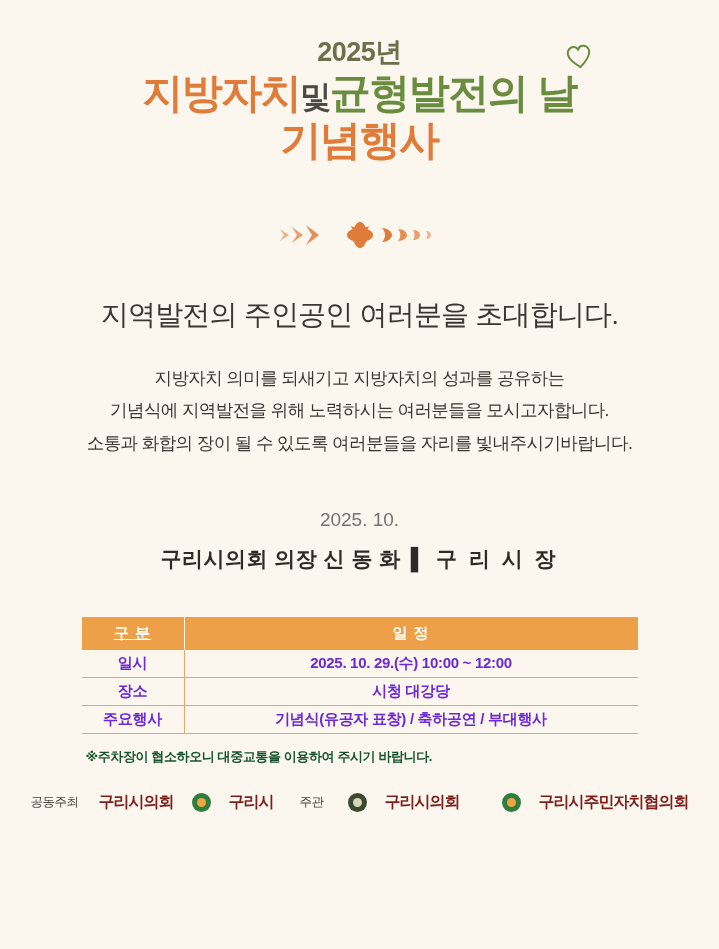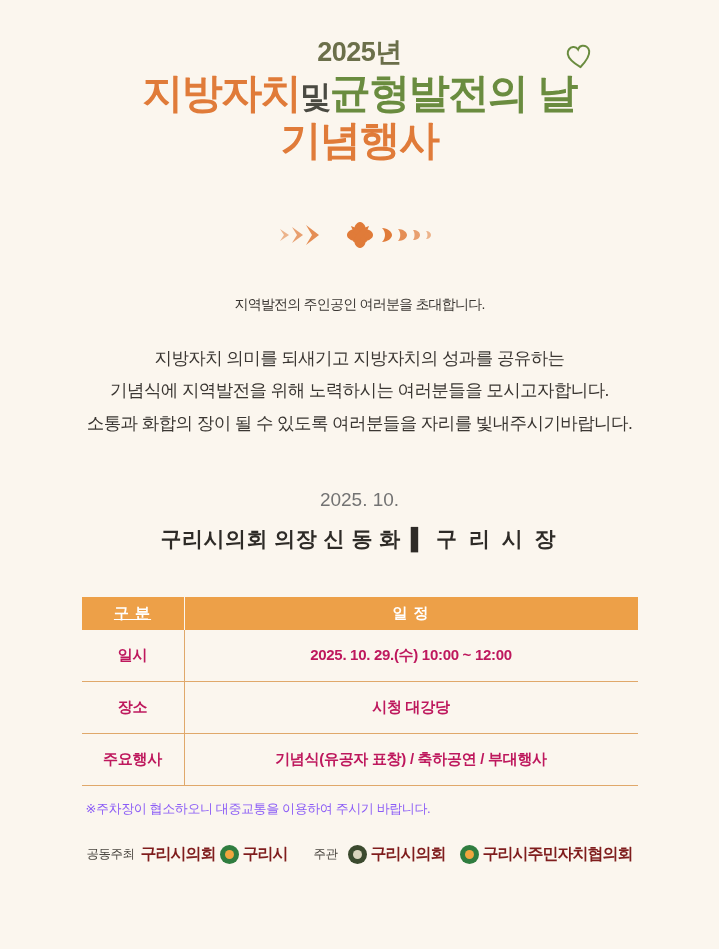--- a/index.html
+++ b/index.html
@@ -80,21 +80,21 @@
     line-height: 1.45;
     white-space: nowrap;
   }
   .invite-l1 .y { color: #6b6f4a; font-weight: normal; }
   .invite-l1 .o { color: #e07b39; font-weight: bold; }
   .invite-l1 .g { color: #6a8c3f; font-weight: bold; }
   .invite-l1 .d { color: #3a3632; font-weight: bold; }
   .invite-l1 .n { color: #3a3632; font-weight: normal; }
   .invite-l2 {
     margin-top: 6px;
-    font-size: 14px;
+    font-size: 28px;
     color: #3a3632;
     letter-spacing: -0.8px;
   }
 
   .body-text {
     margin-top: 28px;
     text-align: center;
     font-size: 17.5px;
     line-height: 1.85;
     color: #3a3632;
@@ -139,57 +139,59 @@
     background: #eda048;
     color: #ffffff;
     font-weight: bold;
     padding: 7px 0;
     font-size: 15px;
     letter-spacing: 1px;
     border: none;
   }
   table.schedule th.col-div { width: 102px; text-decoration: underline; }
   table.schedule td {
-    padding: 16px 0;
+    padding: 4px 0;
     text-align: center;
     border-bottom: 1px solid #e0a86a;
-    color: #be185d;
+    color: #6d28d9;
     font-weight: bold;
     font-size: 15px;
     letter-spacing: -0.3px;
   }
   table.schedule td.label {
     border-right: 1px solid #e0a86a;
     font-weight: bold;
   }
   table.schedule tr:first-child td { border-top: none; }
   table.schedule thead tr th:first-child { border-right: 1px solid #fbf6ee; }
 
   .note {
     width: 556px;
     margin: 14px auto 0;
     font-size: 13px;
-    color: #8b5cf6;
+    color: #14532d;
     letter-spacing: -0.4px;
     padding-left: 4px;
     box-sizing: border-box;
+    font-weight: bold;
   }
 
   
   .footer {
     margin-top: 26px;
     display: flex;
     justify-content: center;
     align-items: center;
     gap: 0px;
     font-size: 13px;
   }
   .foot-group {
     display: flex;
     align-items: center;
+    gap: 14px;
   }
   .foot-label {
     color: #4a4640;
     font-size: 12.5px;
     margin-right: 6px;
     letter-spacing: -0.5px;
   }
   .foot-name {
     font-size: 16px;
     font-weight: bold;

